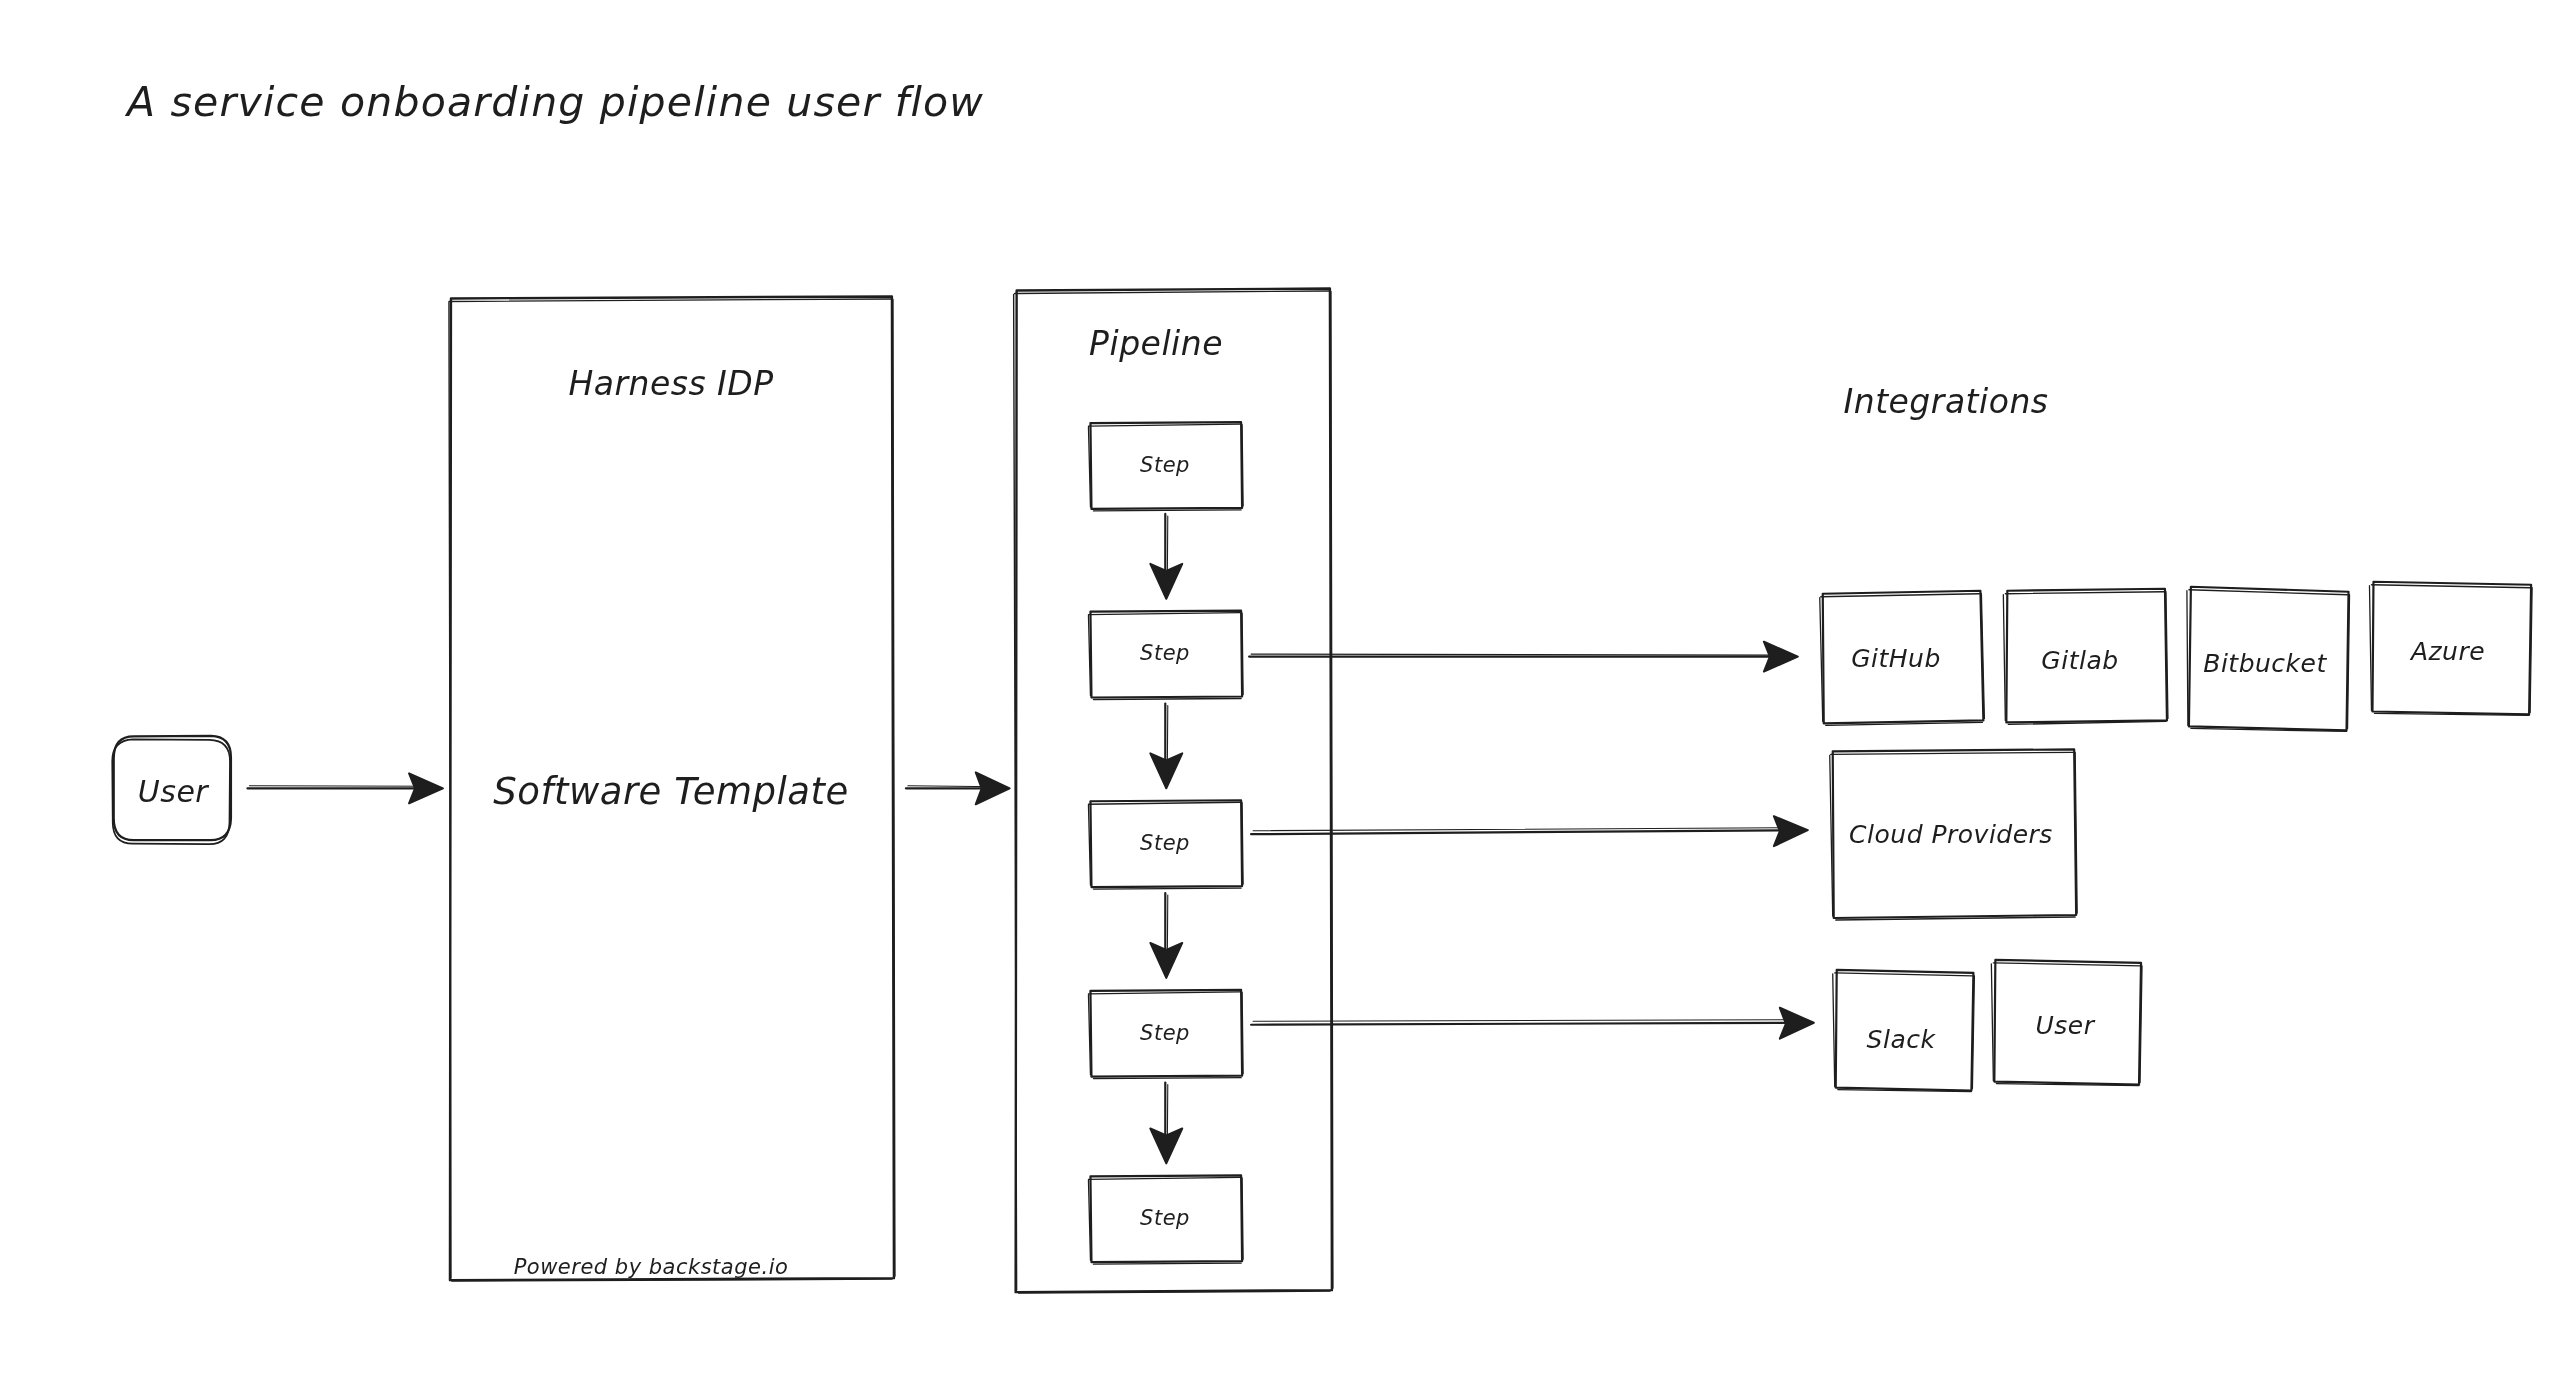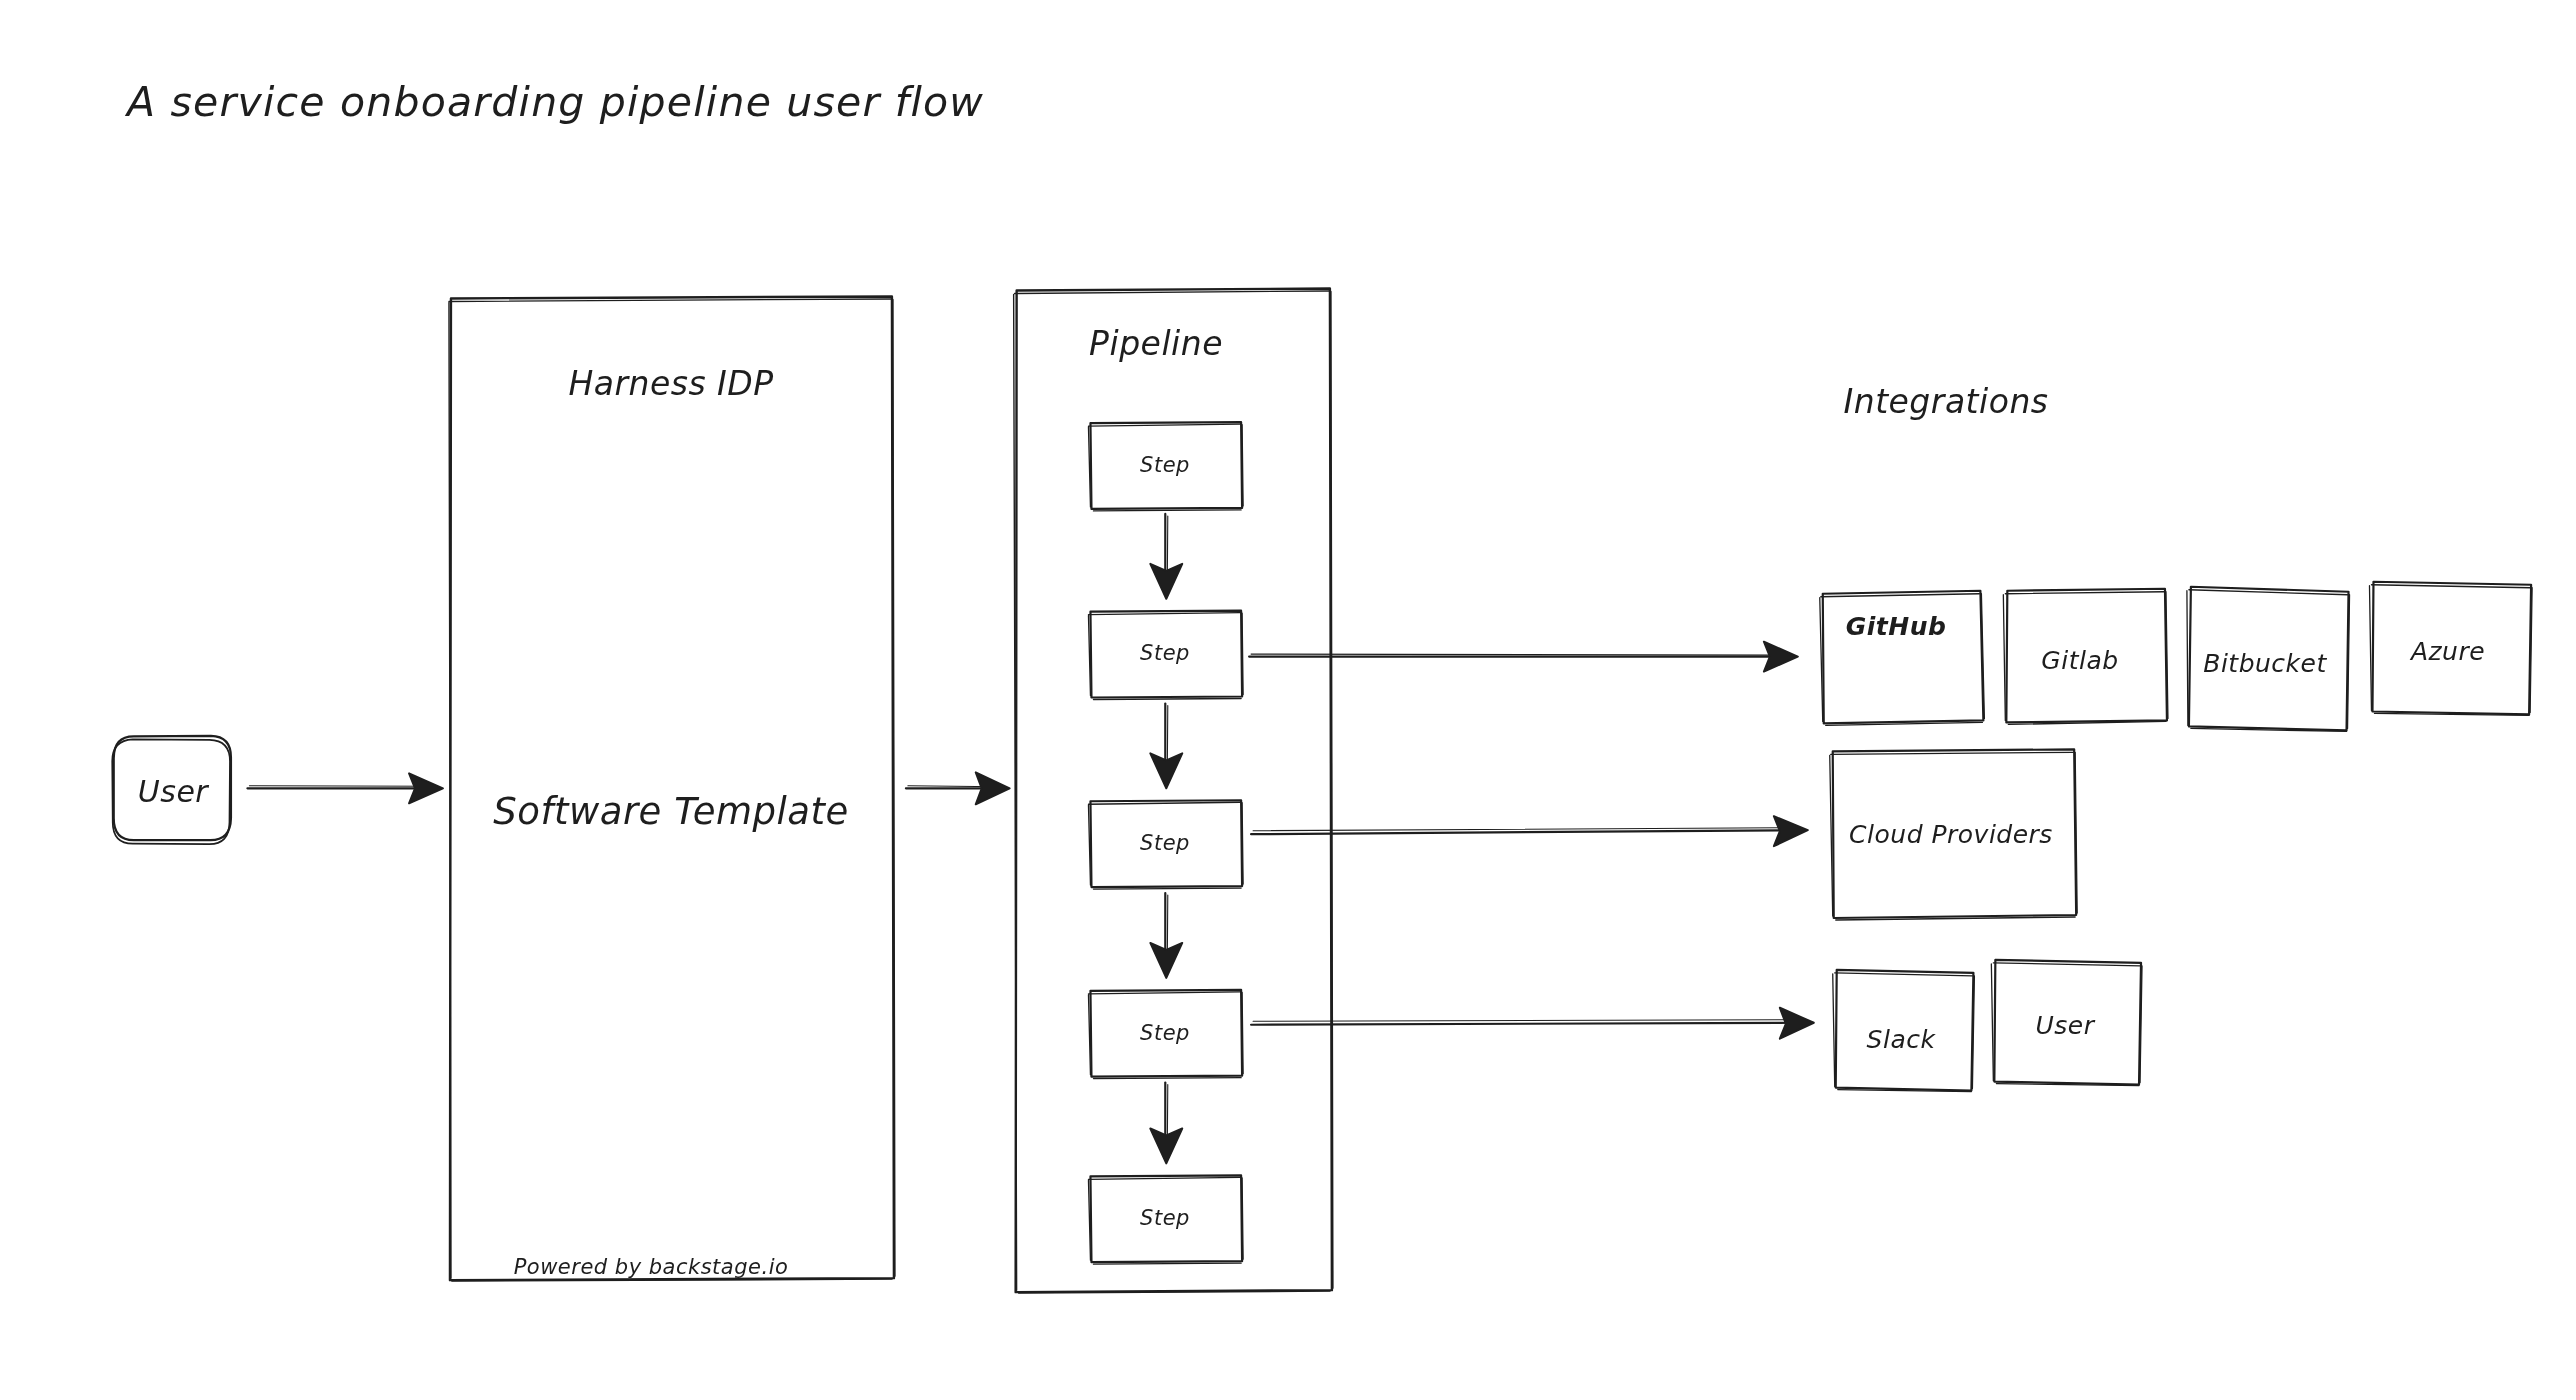--- a/index.html
+++ b/index.html
@@ -187,35 +187,35 @@
 
     </g>
   </svg>
 
   <div class="lbl title-lbl" style="left:127px; top:102px; transform:translate(0,-50%);">A service onboarding pipeline user flow</div>
 
   <div class="lbl node-lbl" style="left:173px; top:791px;">User</div>
 
   <div class="lbl container-lbl" style="left:671px; top:383px;">Harness IDP</div>
 
-  <div class="lbl big-lbl" style="left:671px; top:791px;margin-top:20px;">Software Template</div>
+  <div class="lbl big-lbl" style="left:671px; top:791px;">Software Template</div>
 
   <div class="lbl small-lbl" style="left:651px; top:1267px;">Powered by backstage.io</div>
 
   <div class="lbl container-lbl" style="left:1156px; top:343px;">Pipeline</div>
 
   <div class="lbl step-lbl" style="left:1165px; top:465px;">Step</div>
   <div class="lbl step-lbl" style="left:1165px; top:653px;">Step</div>
   <div class="lbl step-lbl" style="left:1165px; top:843px;">Step</div>
   <div class="lbl step-lbl" style="left:1165px; top:1033px;">Step</div>
   <div class="lbl step-lbl" style="left:1165px; top:1218px;">Step</div>
 
   <div class="lbl container-lbl" style="left:1946px; top:401px;">Integrations</div>
 
-  <div class="lbl intg-lbl" style="left:1896px; top:626px;font-weight:bold;">GitHub</div>
+  <div class="lbl intg-lbl" style="left:1896px; top:658px;">GitHub</div>
   <div class="lbl intg-lbl" style="left:2080px; top:660px;">Gitlab</div>
   <div class="lbl intg-lbl" style="left:2265px; top:663px;">Bitbucket</div>
   <div class="lbl intg-lbl" style="left:2448px; top:651px;">Azure</div>
 
   <div class="lbl intg-lbl" style="left:1951px; top:834px;">Cloud Providers</div>
 
   <div class="lbl intg-lbl" style="left:1901px; top:1028px;margin-top:11px;">Slack</div>
   <div class="lbl intg-lbl" style="left:2065px; top:1025px;">User</div>
 
 </div>

